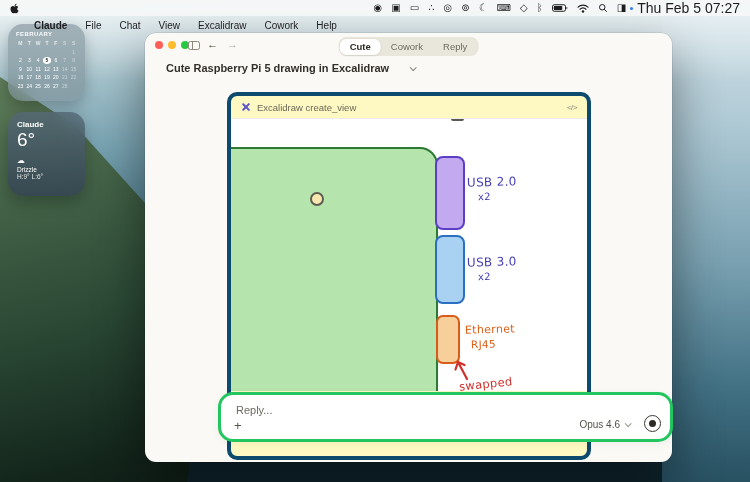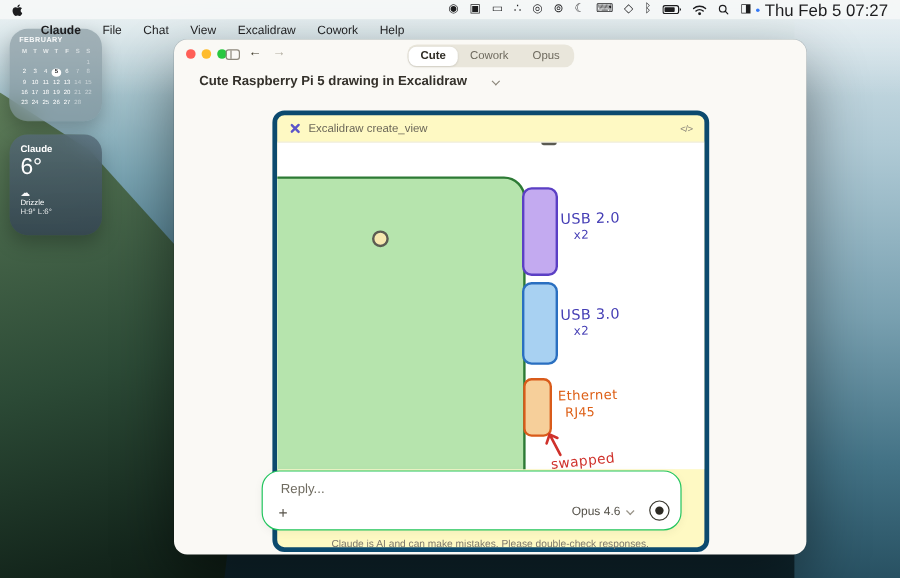--- a/index.html
+++ b/index.html
@@ -96,22 +96,22 @@
   .lbl-usb2   { left:236px; top:56px;  font-size:12px;   color:var(--label-indigo); }
   .lbl-usb2x  { left:247px; top:72px;  font-size:10px;   color:var(--label-indigo); }
   .lbl-usb3   { left:236px; top:136px; font-size:12px;   color:var(--label-indigo); }
   .lbl-usb3x  { left:247px; top:152px; font-size:10px;   color:var(--label-indigo); }
   .lbl-eth    { left:234px; top:204px; font-size:11px;   color:var(--label-orange); }
   .lbl-rj45   { left:240px; top:219px; font-size:10.5px; color:var(--label-orange); }
   .lbl-swap   { left:228px; top:258px; font-size:11.5px; color:var(--annotation-red); transform:rotate(-6deg); }
   .swap-arrow { position:absolute; left:221px; top:238px; }
 
   
-  .composer { position:absolute; left:73px; top:359px; width:350px; height:50px;
-    background:#fff; border:1px solid #22c55e; border-radius:15px; box-shadow:0 2px 8px rgba(0,0,0,.05); }
+  .composer { position:absolute; left:73px; top:359px; width:455px; height:50px;
+    background:#fff; border:3px solid #22c55e; border-radius:15px; box-shadow:0 2px 8px rgba(0,0,0,.05); }
   .composer-ph { position:absolute; left:15px; top:9px; font-size:11px; color:#6f6b60; }
   .plus-btn { position:absolute; left:13px; bottom:6px; font-size:13px; color:#57534a; line-height:14px; }
   .model-select { position:absolute; right:40px; bottom:9px; display:flex; align-items:center; gap:5px;
     font-size:10px; color:#55524a; }
   .model-select .chev { border-color:#9a958a; }
   .voice-btn { position:absolute; right:9px; bottom:7px; width:17px; height:17px; border-radius:50%;
     border:1.4px solid #3a382f; display:flex; align-items:center; justify-content:center; background:#fff; }
   .voice-btn::after { content:''; width:7px; height:7px; border-radius:50%; background:#2d2a23; }
 
   .window-footer { position:absolute; left:0; top:415px; width:100%; text-align:center;
@@ -240,21 +240,21 @@
         <span class="light light-red"></span>
         <span class="light light-yellow"></span>
         <span class="light light-green"></span>
       </div>
       <span class="sidebar-toggle"></span>
       <span class="nav-arrow nav-back">←</span>
       <span class="nav-arrow nav-fwd">→</span>
       <div class="tab-group" id="tab-group">
           <div class="tab active">Cute</div>
           <div class="tab">Cowork</div>
-          <div class="tab">Opus</div>
+          <div class="tab">Reply</div>
         </div>
     </div>
 
     <div class="title-row">
       <span class="chat-title">Cute Raspberry Pi 5 drawing in Excalidraw</span>
       <span class="chev"></span>
     </div>
 
     <div class="card">
       <div class="card-header">
@@ -288,15 +288,14 @@
     <div class="composer">
       <div class="composer-ph">Reply...</div>
       <div class="plus-btn">+</div>
       <div class="model-select">
         <span>Opus 4.6</span>
         <span class="chev"></span>
       </div>
       <div class="voice-btn"></div>
     </div>
 
-    <div class="window-footer">Claude is AI and can make mistakes. Please double-check responses.</div>
   </div>
 </div>
 
 </body></html>

